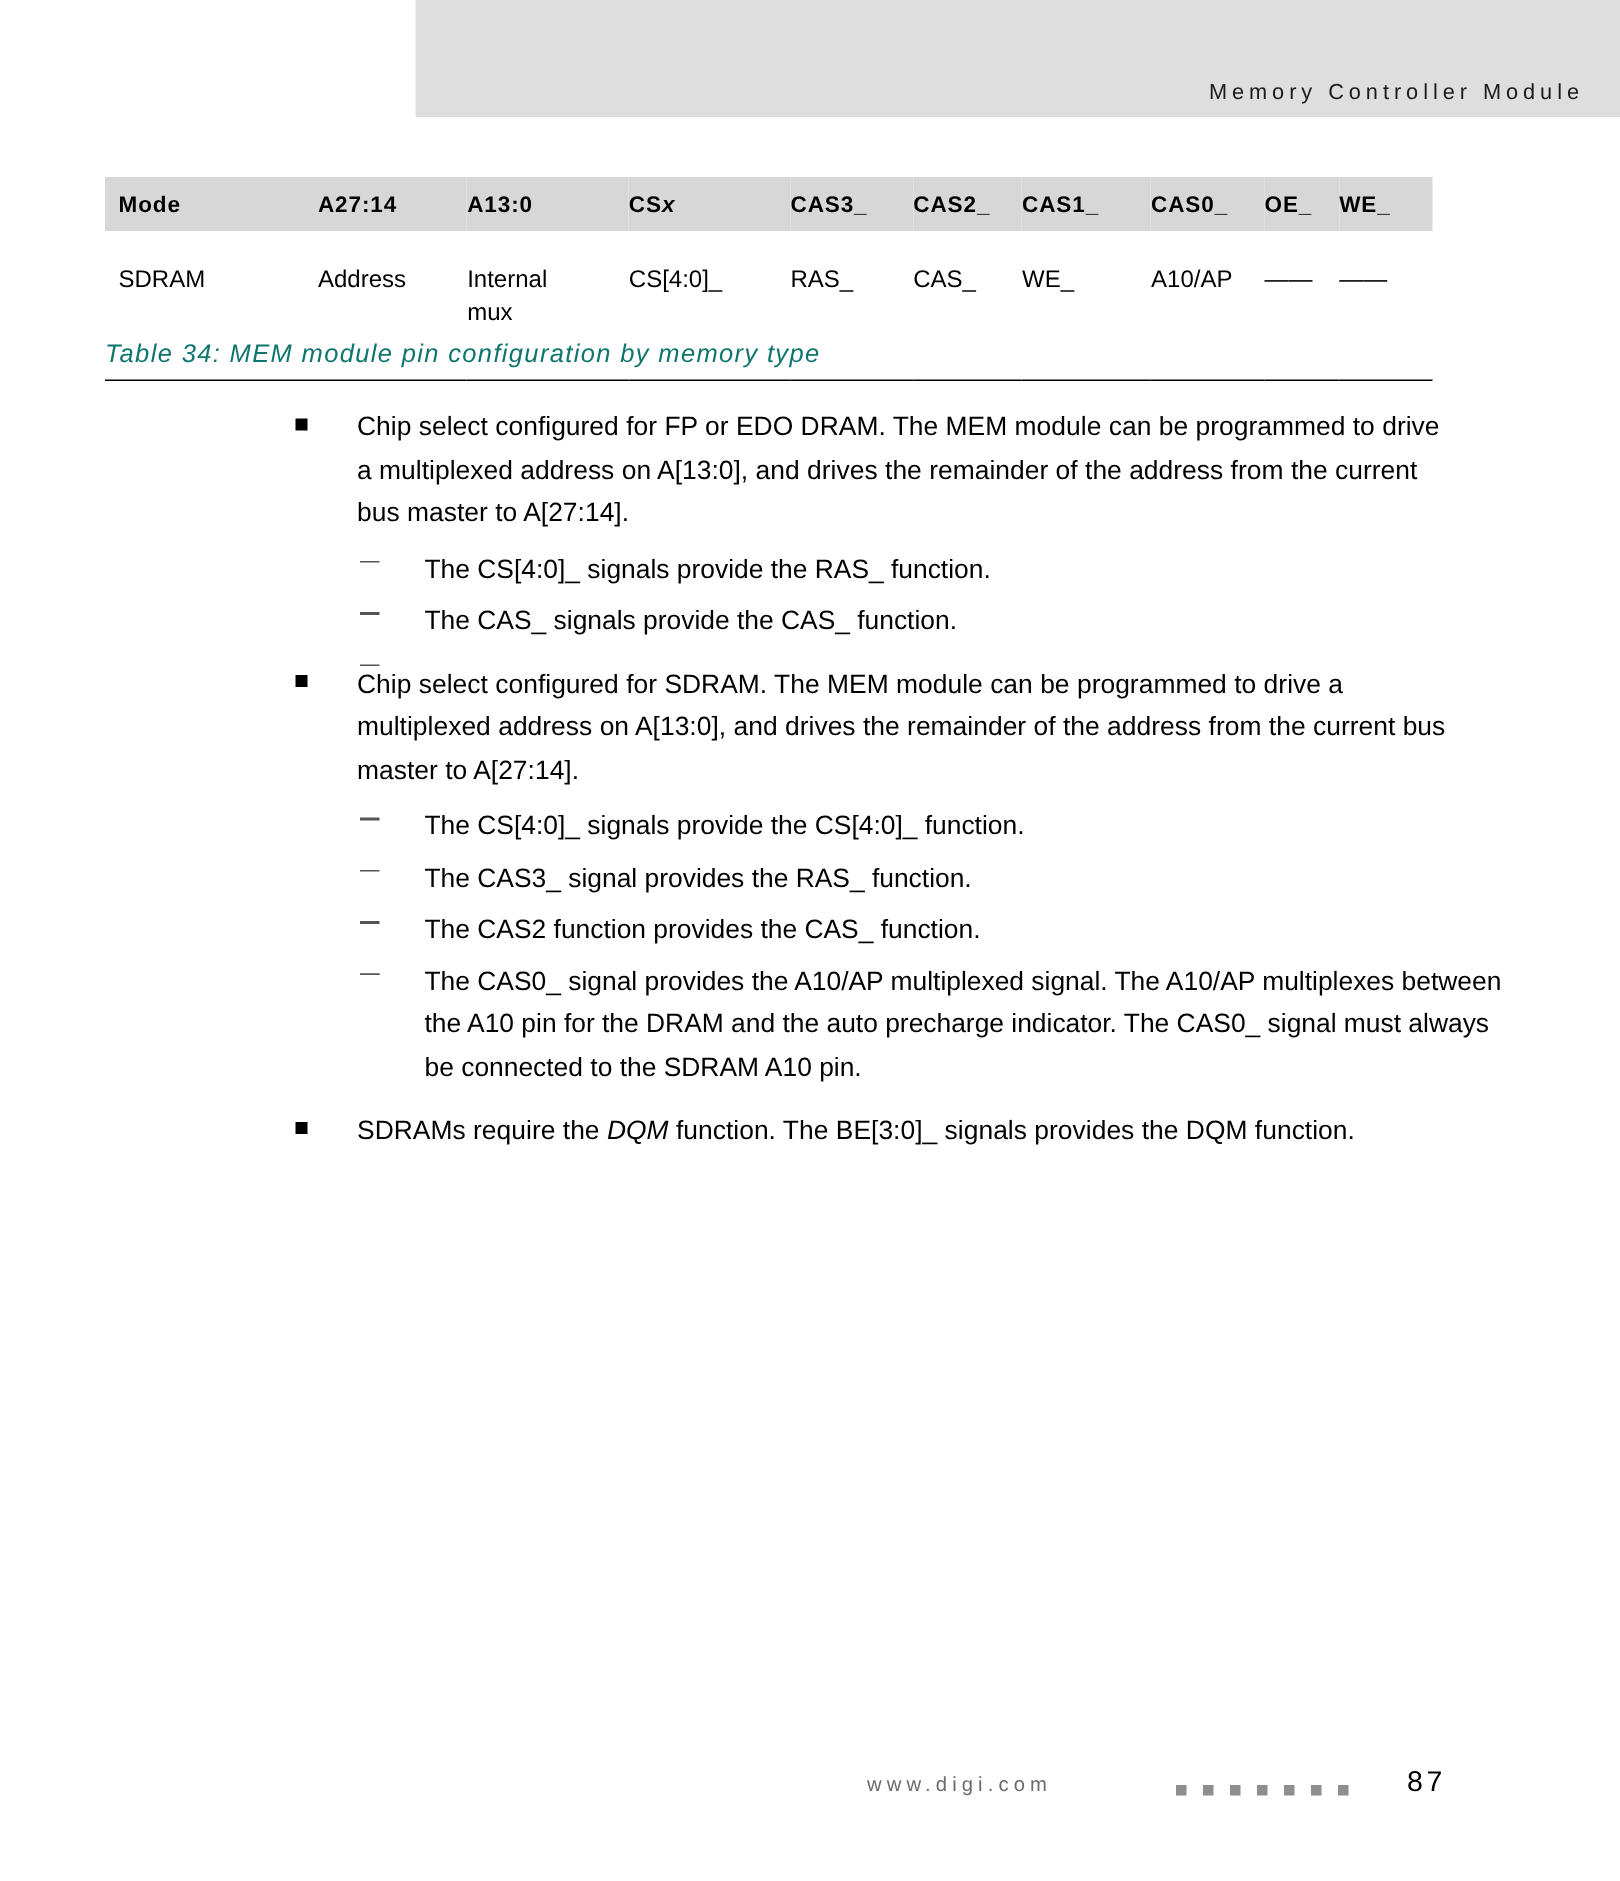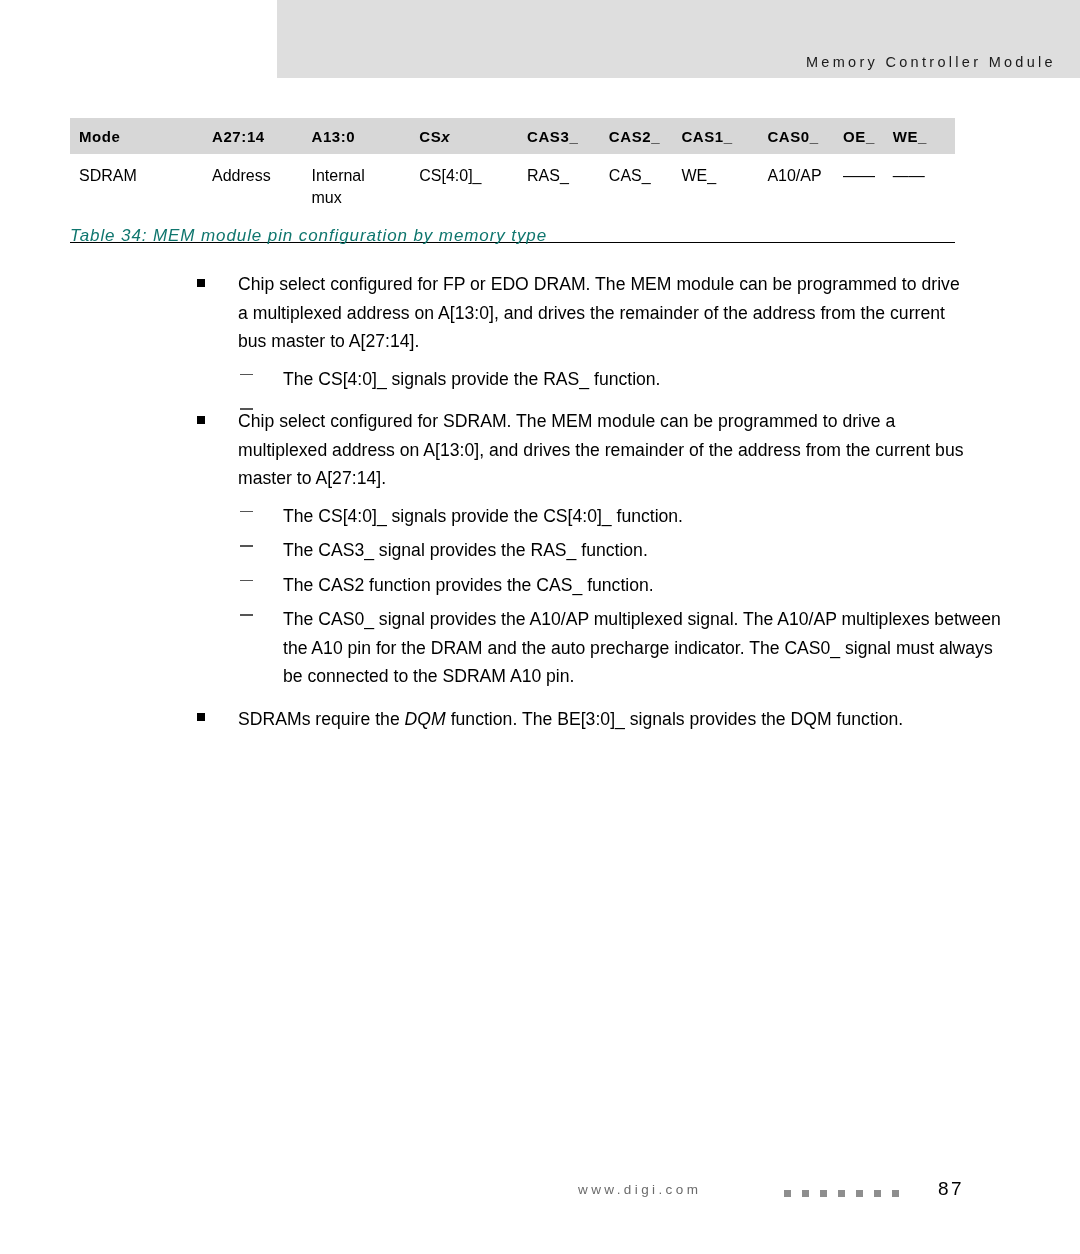--- a/index.html
+++ b/index.html
@@ -58,21 +58,21 @@
     letter-spacing: 0.6px;
     padding: 10px 0 9px 0;
     vertical-align: middle;
     white-space: nowrap;
   }
   table.pin-table th:first-child { padding-left: 9px; }
   table.pin-table td {
     text-align: left;
     font-size: 16px;
     font-weight: 400;
-    padding: 11px 0 2px 0;
+    padding: 22px 0 2px 0;
     vertical-align: top;
     line-height: 1.35;
     white-space: nowrap;
   }
   table.pin-table td:first-child { padding-left: 9px; }
   table.pin-table tbody tr {
     border-bottom: 1.6px solid #000;
   }
   table.pin-table tbody td {
     padding-bottom: 34px;
@@ -244,20 +244,21 @@
     <span class="marker"></span>
     <span>Chip select configured for FP or EDO DRAM. The MEM module can be programmed to drive a multiplexed address on A[13:0], and drives the remainder of the address from the current bus master to A[27:14].</span>
   </div>
 
   <div class="subbullet group-sub-first">
     <span class="dash"></span>
     <span>The CS[4:0]_ signals provide the RAS_ function.</span>
   </div>
   <div class="subbullet">
     <span class="dash"></span>
+    <span>The CAS_ signals provide the CAS_ function.</span>
   </div>
   <div class="subbullet group">
     <span class="dash"></span>
   </div>
 
   <div class="bullet">
     <span class="marker"></span>
     <span>Chip select configured for SDRAM. The MEM module can be programmed to drive a multiplexed address on A[13:0], and drives the remainder of the address from the current bus master to A[27:14].</span>
   </div>
 

